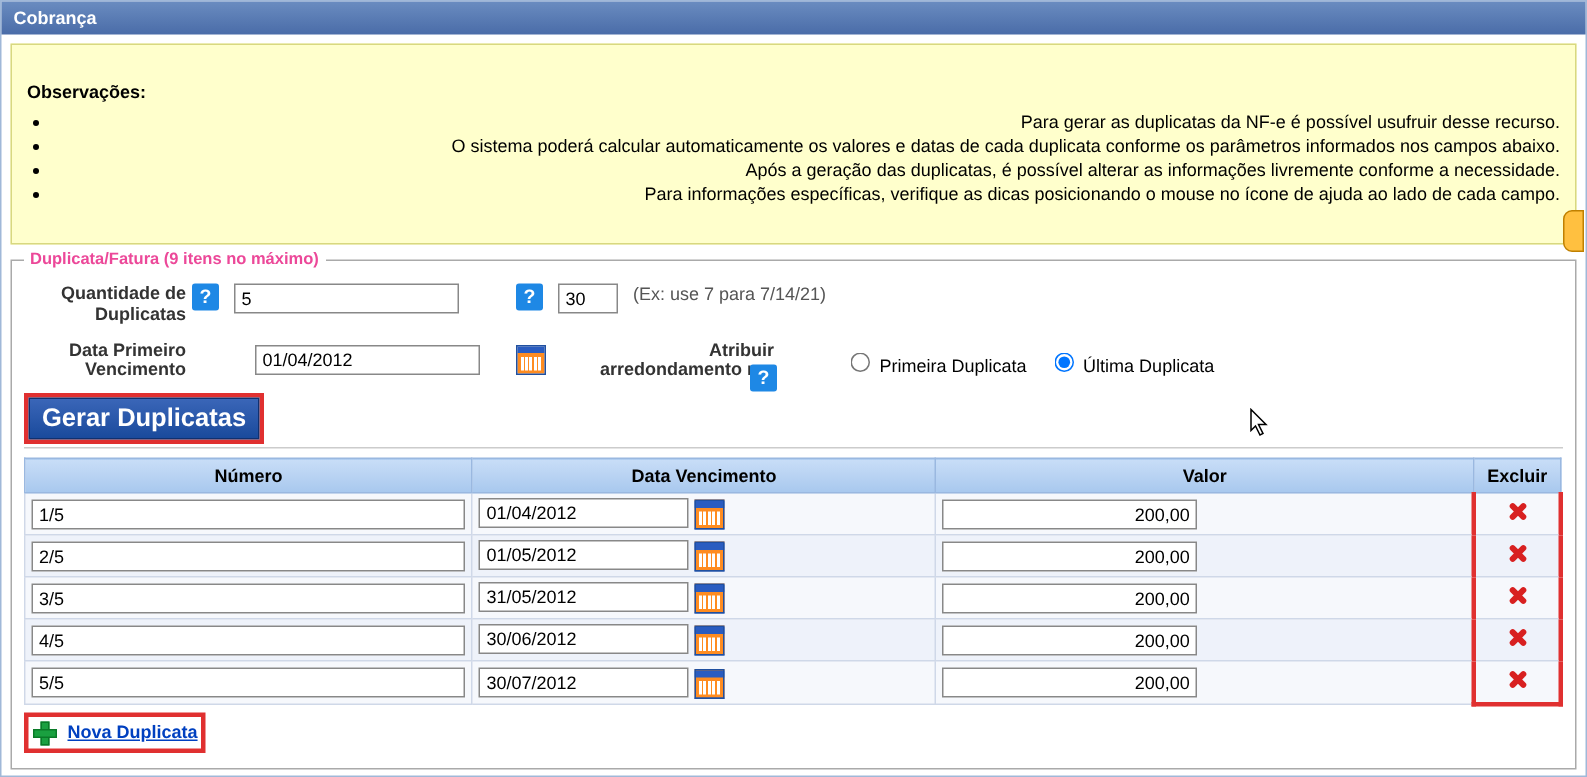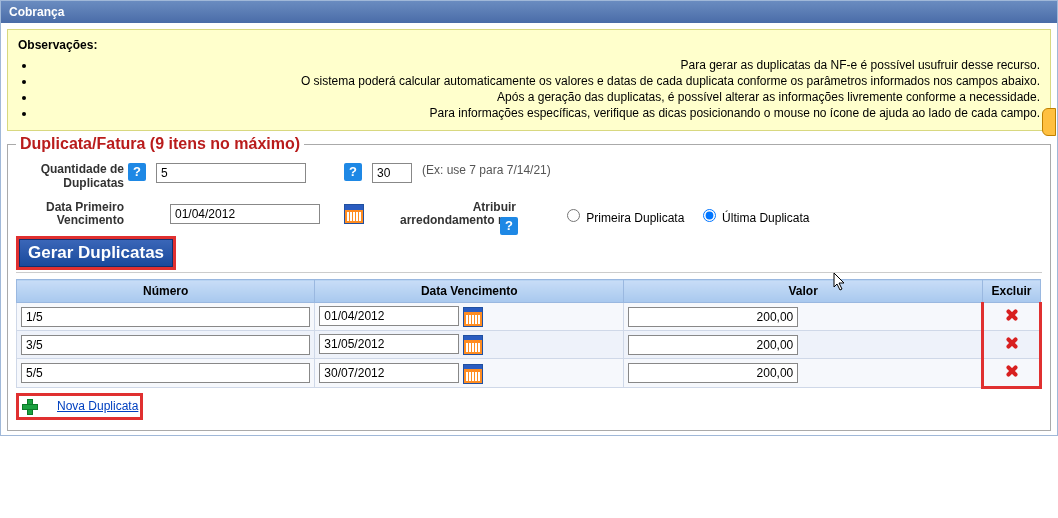--- a/index.html
+++ b/index.html
@@ -19,21 +19,21 @@
     background: linear-gradient(#6a8cc0, #4a6ca8);
     color: #fff;
     font-weight: bold;
     padding: 4px 8px;
     font-size: 12px;
   }
   .obs-box {
     background: #ffffcc;
     border: 1px solid #d8d880;
     margin: 6px 6px 4px 6px;
-    padding: 8px 10px;
+    padding: 24px 10px;
     font-size: 12px;
     position: relative;
   }
   .obs-box strong { font-weight: bold; }
   .obs-box ul { margin: 6px 0 0 18px; padding: 0; text-align: right; }
   .obs-box li { margin: 2px 0; }
   .obs-bubble {
     position: absolute;
     right: -6px;
     bottom: -6px;
@@ -43,22 +43,22 @@
     border: 1px solid #c08000;
     border-radius: 6px 0 0 6px;
   }
   fieldset.dup {
     margin: 4px 6px;
     border: 1px solid #aaa;
     padding: 6px 8px 10px 8px;
   }
   fieldset.dup legend {
     font-weight: bold;
-    color: #b91c1c;
-    font-size: 16px;
+    color: #ec4899;
+    font-size: 11px;
     padding: 0 4px;
   }
   .row1 {
     display: flex;
     align-items: flex-start;
     gap: 10px;
     margin-top: 4px;
   }
   .lbl-block {
     display: flex;
@@ -175,22 +175,22 @@
     border-radius:2px;
   }
   .del-icon::before { transform: rotate(45deg); }
   .del-icon::after  { transform: rotate(-45deg); }
   .excluir-col-frame {
     border: 3px solid #e03030;
   }
   .nova-dup {
     display: inline-flex;
     align-items: center;
-    gap: 20px;
-    font-weight: normal;
+    gap: 8px;
+    font-weight: bold;
     color: #0040c0;
     text-decoration: underline;
     cursor: pointer;
     padding: 2px 2px;
   }
   .plus-icon {
     display:inline-block;
     width:16px;height:16px;
     position:relative;
   }
@@ -310,22 +310,34 @@
         </tr>
       </thead>
       <tbody id="rows">
           <tr>
             <td><input class="cell-input" value="1/5" style=""></td>
             <td><input class="cell-input" style="width: 140px;" value="01/04/2012"> <span class="cal-icon"></span></td>
             <td><input class="cell-input val-input" style="width: 170px;" value="200,00"></td>
             <td style="text-align:center;border-left:3px solid #e03030;border-right:3px solid #e03030;"><span class="del-icon"></span></td>
           </tr>
           <tr>
+            <td><input class="cell-input" value="2/5" style=""></td>
+            <td><input class="cell-input" style="width: 140px;" value="01/05/2012"> <span class="cal-icon"></span></td>
+            <td><input class="cell-input val-input" style="width: 170px;" value="200,00"></td>
+            <td style="text-align:center;border-left:3px solid #e03030;border-right:3px solid #e03030;"><span class="del-icon"></span></td>
+          </tr>
+          <tr>
             <td><input class="cell-input" value="3/5" style=""></td>
             <td><input class="cell-input" style="width: 140px;" value="31/05/2012"> <span class="cal-icon"></span></td>
+            <td><input class="cell-input val-input" style="width: 170px;" value="200,00"></td>
+            <td style="text-align:center;border-left:3px solid #e03030;border-right:3px solid #e03030;"><span class="del-icon"></span></td>
+          </tr>
+          <tr>
+            <td><input class="cell-input" value="4/5" style=""></td>
+            <td><input class="cell-input" style="width: 140px;" value="30/06/2012"> <span class="cal-icon"></span></td>
             <td><input class="cell-input val-input" style="width: 170px;" value="200,00"></td>
             <td style="text-align:center;border-left:3px solid #e03030;border-right:3px solid #e03030;"><span class="del-icon"></span></td>
           </tr>
           <tr>
             <td><input class="cell-input" value="5/5" style=""></td>
             <td><input class="cell-input" style="width: 140px;" value="30/07/2012"> <span class="cal-icon"></span></td>
             <td><input class="cell-input val-input" style="width: 170px;" value="200,00"></td>
             <td style="text-align:center;border-left:3px solid #e03030;border-right:3px solid #e03030;border-bottom:3px solid #e03030;"><span class="del-icon"></span></td>
           </tr>
         </tbody>

